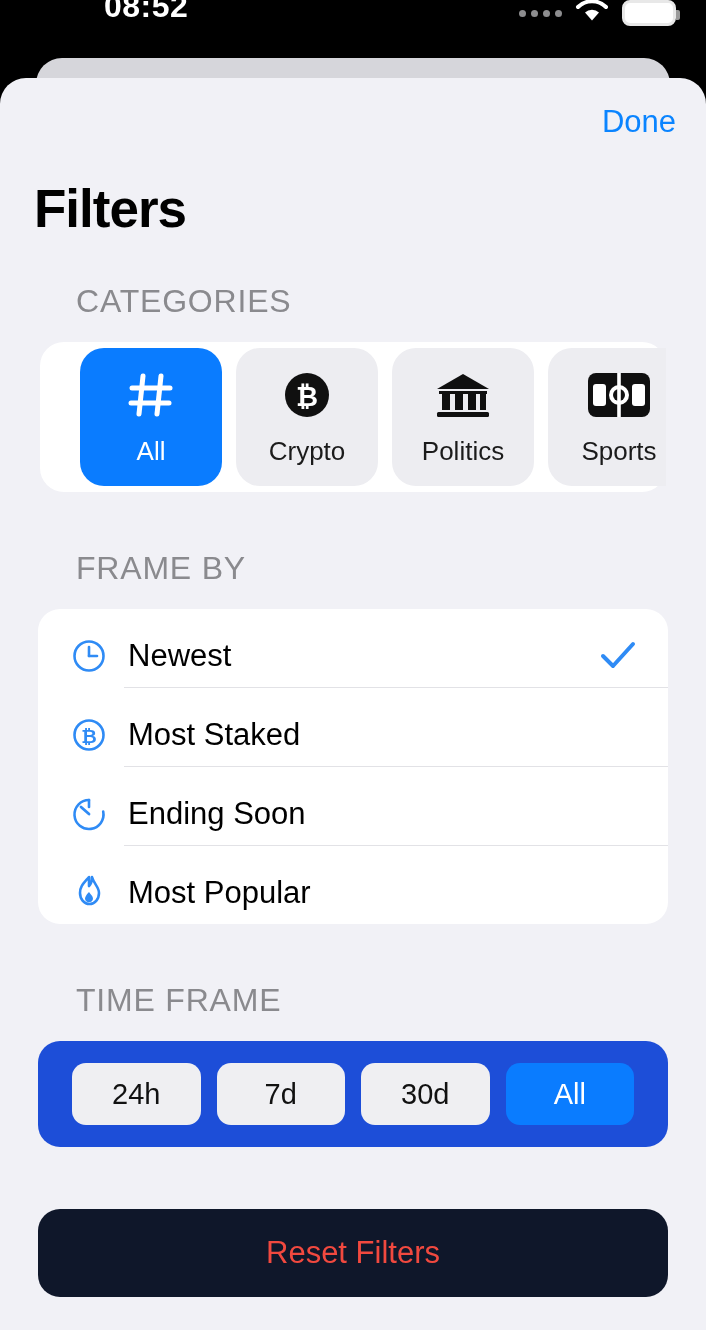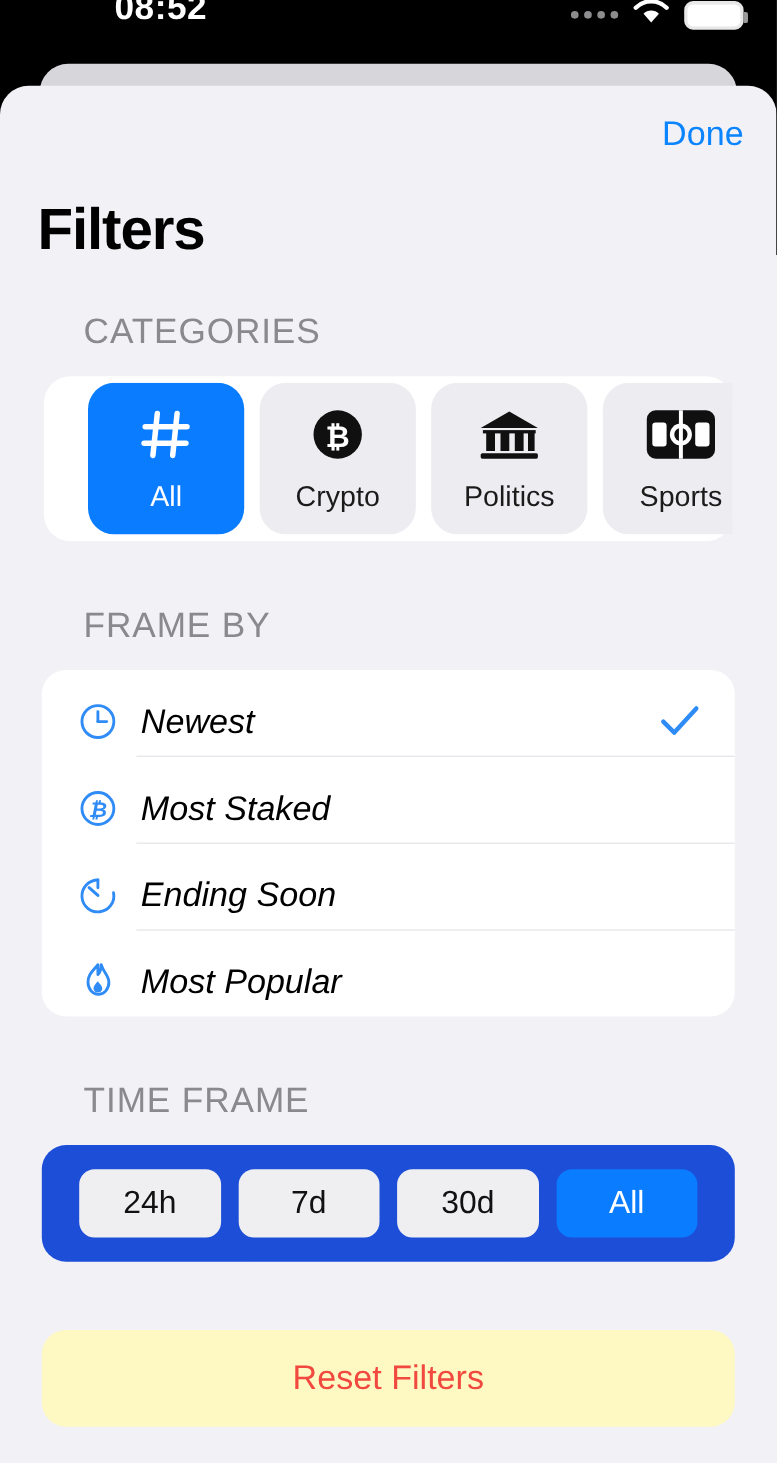--- a/index.html
+++ b/index.html
@@ -88,21 +88,21 @@
     position:relative; height:150px; display:flex; align-items:center;
     background:#fff; margin:0 40px; border-radius:24px;
   }
 
   
   .sort-card{
     margin:22px 38px 0 38px; background:#fff; border-radius:22px; overflow:hidden;
   }
   .sort-row{
     position:relative; height:78px; display:flex; align-items:center;
-    padding:16px 30px 0 28px; cursor:pointer;font-style:italic;
+    padding:16px 30px 0 28px; cursor:pointer;
   }
   .sort-ic{ width:46px; display:flex; align-items:center; justify-content:center; }
   .sort-text{
     margin-left:16px; font-size:31px; color:#000;
     font-family:"Liberation Sans", sans-serif;
   }
   .sort-check{ margin-left:auto; display:flex; align-items:center; }
   .sort-sep{
     height:1px; background:#e2e2e6; margin-left:86px;
   }
@@ -114,21 +114,21 @@
   }
   .tf-btn{
     flex:1; height:62px; border-radius:14px; border:none;
     background:#efeff2; color:#111; font-size:29px; cursor:pointer;
     font-family:"Liberation Sans", sans-serif;
   }
   .tf-btn.selected{ background:#0a7cff; color:#fff; }
 
   
   .reset-card{
-    margin:62px 38px 0 38px; background:#fef9c3; border-radius:22px;
+    margin:62px 38px 0 38px; background:#0f172a; border-radius:22px;
     height:88px; display:flex; align-items:center; justify-content:center;
     cursor:pointer;
   }
   .reset-text{ font-size:31px; color:#f1493f; font-family:"Liberation Sans", sans-serif; }
 
   .gap-sm{ height:44px; }
   .gap-md{ height:58px; }
 </style>
 </head>
 <body>

